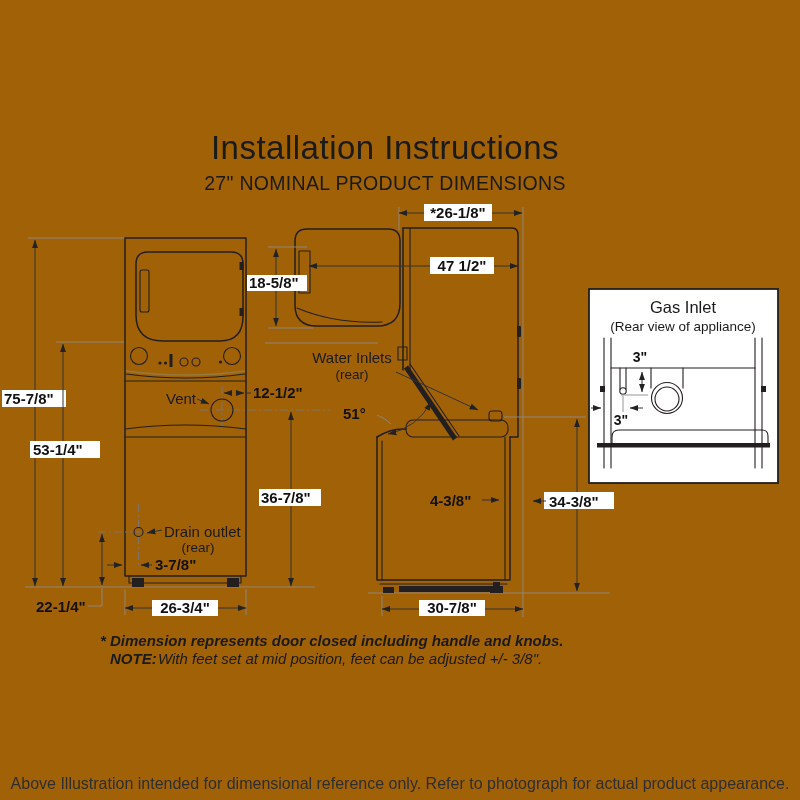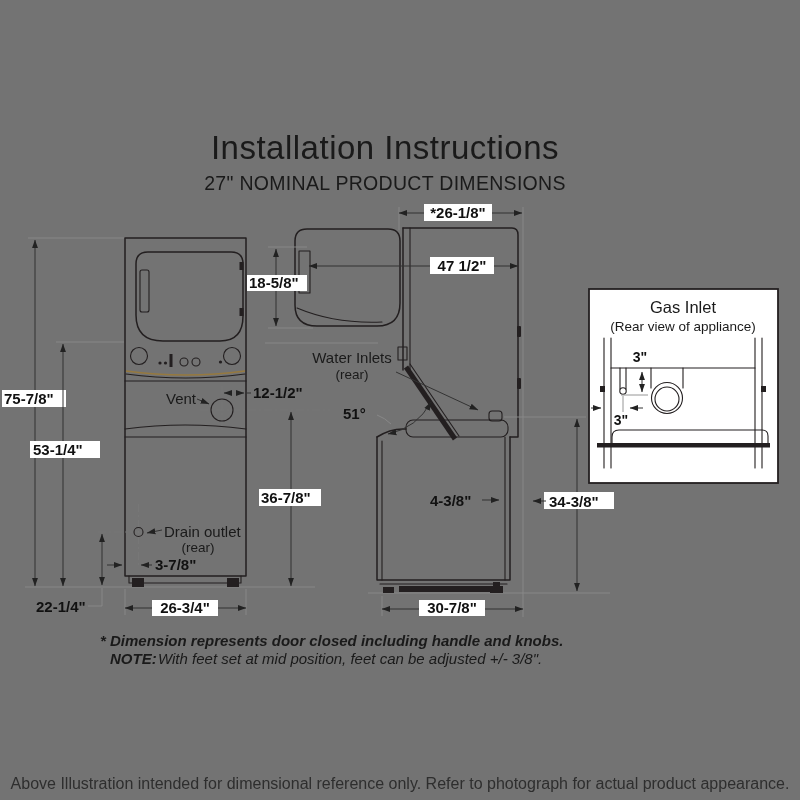--- a/index.html
+++ b/index.html
@@ -1,16 +1,16 @@
 <!DOCTYPE html>
 <html><head>
 <meta charset="utf-8">
 <style>
   html,body{margin:0;padding:0;background:#fff;}
-  .page{position:relative;width:800px;height:800px;background:#737373;overflow:hidden;
+  .page{position:relative;width:800px;height:800px;background:#a16207;overflow:hidden;
         font-family:"Liberation Sans",sans-serif;}
   svg{display:block}
   svg text{font-family:"Liberation Sans",sans-serif;fill:#1a1a1a;}
   .t-title{font-size:33px;font-weight:400;letter-spacing:.5px;}
   .t-sub{font-size:19.5px;font-weight:400;letter-spacing:.3px;}
   .dimtxt{font-size:15px;font-weight:bold;fill:#111;}
   .dimtxt-sm{font-size:14px;font-weight:bold;fill:#111;}
   .lbl{font-size:15px;font-weight:400;}
   .lbl-sm{font-size:13.5px;font-weight:400;}
   .inset-title{font-size:16.5px;font-weight:400;}

